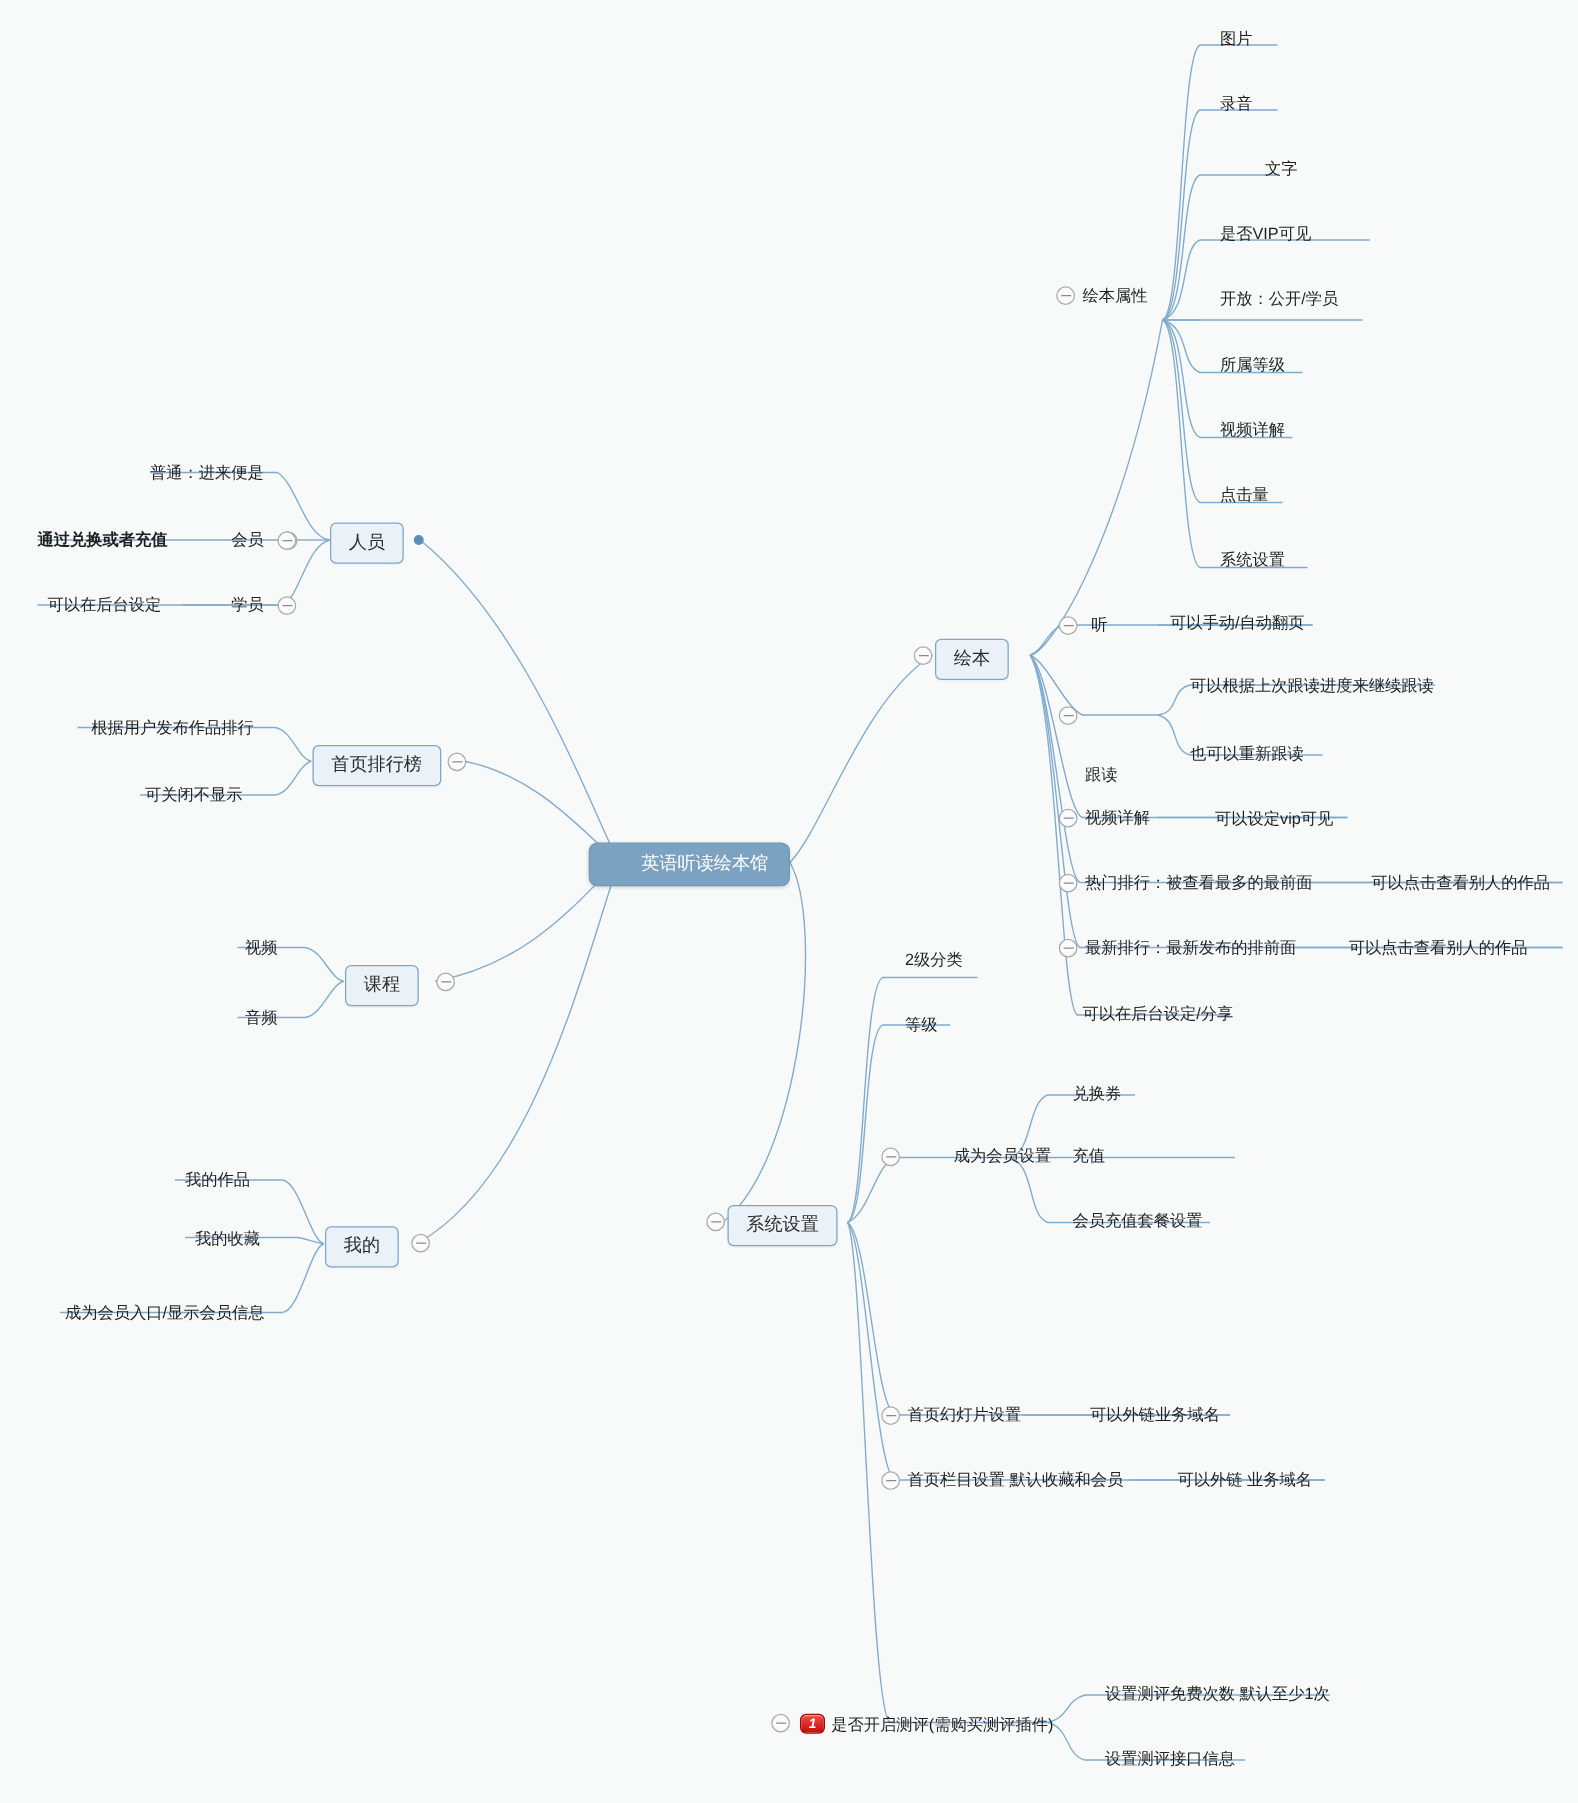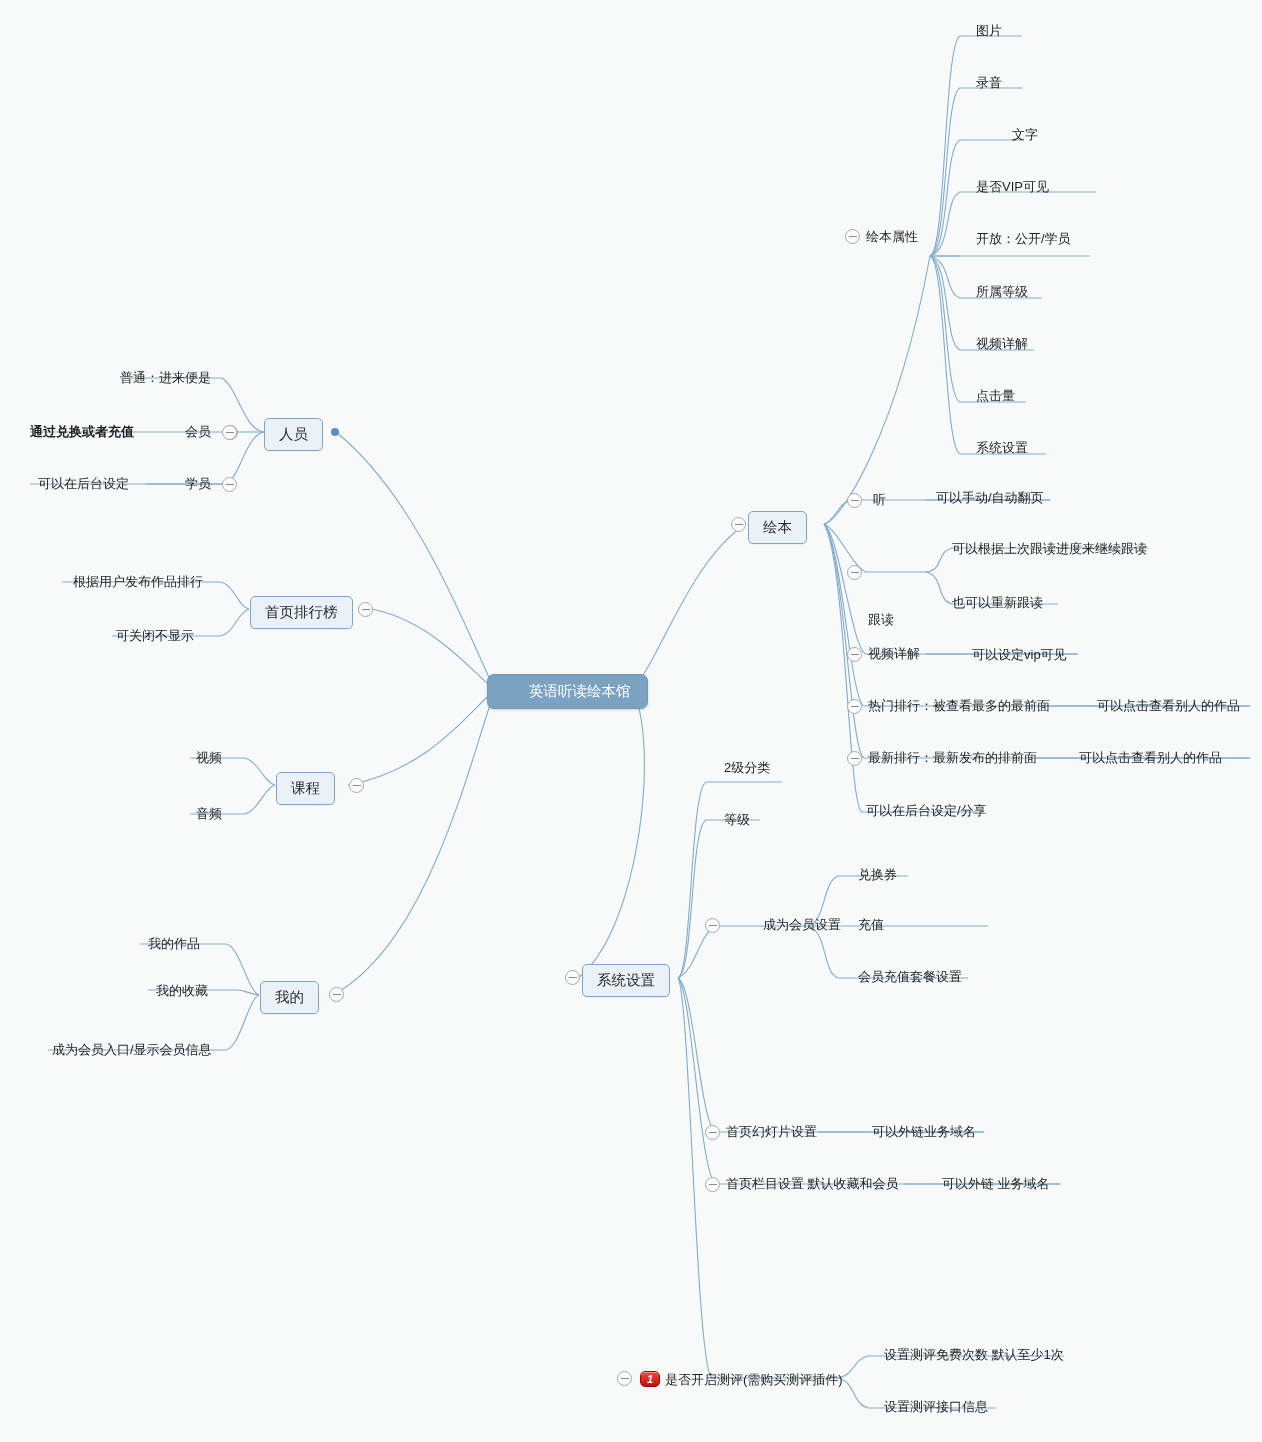--- a/index.html
+++ b/index.html
@@ -182,21 +182,21 @@
 
       <path d="M818,1132 L984,1132"></path>
 
       <path d="M904,1184 L1060,1184"></path>
 
       <path d="M838,1378 C856,1374 852,1360 868,1356 L1064,1356"></path>
       <path d="M838,1378 C856,1382 852,1404 868,1408 L996,1408"></path>
     </g>
   </svg>
 
-  <div class="node rootnode" style="left:487px; top:674px;padding-left:41px;">英语听读绘本馆</div>
+  <div class="node rootnode" style="left:471px; top:674px;padding-left:41px;">英语听读绘本馆</div>
 
   <div class="node boxnode" style="left:264px; top:418px;">人员</div>
   <div class="toggle" style="left:223px; top:425px;"></div>
   <div class="anchor-dot" style="left:331px; top:428px;"></div>
 
   <div class="node plainnode" style="left:120px; top:371px;">普通：进来便是</div>
 
   <div class="node plainnode" style="left:185px; top:425px;">会员</div>
   <div class="toggle" style="left:222px; top:425px;"></div>
   <div class="node plainnode" style="left:30px; top:425px;font-weight:bold;">通过兑换或者充值</div>

